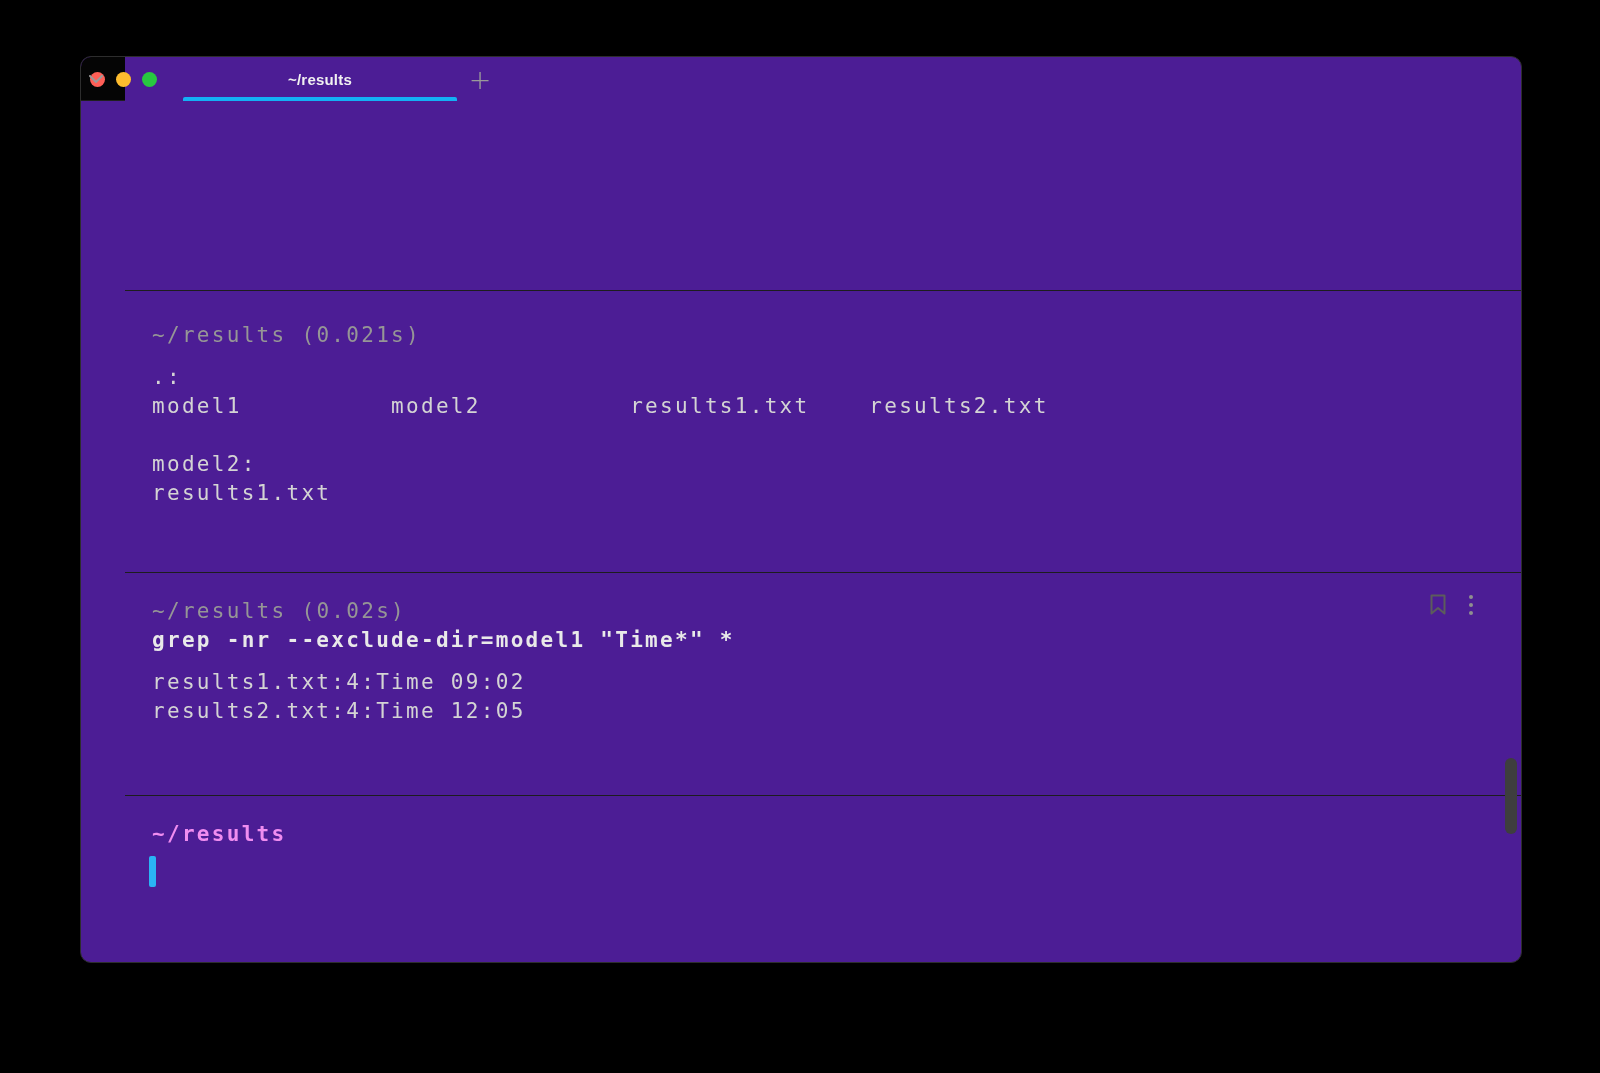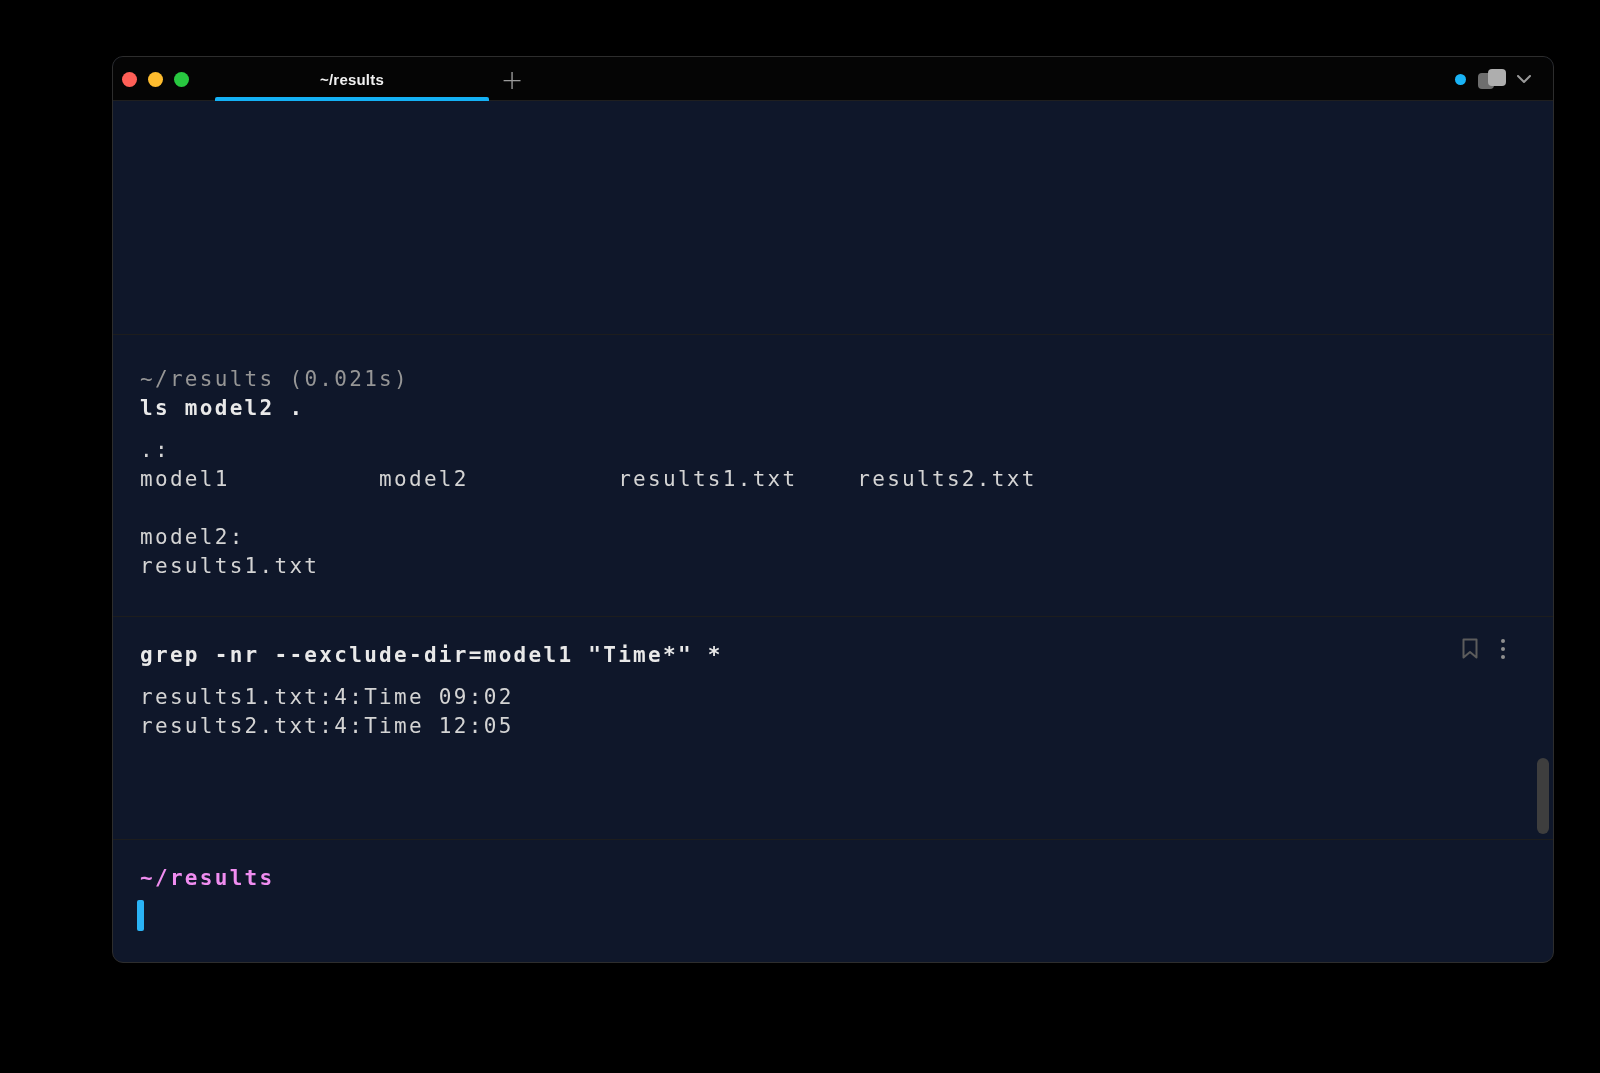--- a/index.html
+++ b/index.html
@@ -3,28 +3,27 @@
 <meta charset="utf-8">
 <style>
   * { margin: 0; padding: 0; box-sizing: border-box; }
   html, body { width: 1600px; height: 1073px; background: #000; overflow: hidden; }
   body { font-family: "Liberation Sans", sans-serif; }
 
   .window {
     position: absolute;
     left: 80px; top: 56px;
     width: 1442px; height: 907px;
-    background: #0f172a;
+    background: #4c1d95;
     border: 1px solid #2d2d2d;
     border-radius: 11px;
     overflow: hidden;
     box-shadow: 0 35px 80px rgba(0,0,0,0.95);
     display: flex;
-    flex-direction: column;
-    margin-left: 32px;
+    flex-direction: row;
   }
 
   
   .titlebar {
     position: relative;
     height: 44px;
     flex: 0 0 44px;
     background: #050505;
     border-bottom: 1px solid #1f1f1f;
   }
@@ -172,21 +171,20 @@
       </div>
     </div>
 
     <div class="content">
       <div class="scroll-empty"></div>
 
       <div class="divider"></div>
 
       <section class="block block-1">
         <div class="line meta"><span>~/results</span> <span>(0.021s)</span></div>
-        <div class="line cmd">ls model2 .</div>
         <div class="out-gap"></div>
         <div class="line out-line">.:</div>
         <div class="line out-line">model1          model2          results1.txt    results2.txt</div>
         <div class="line out-line"></div>
         <div class="line out-line">model2:</div>
         <div class="line out-line">results1.txt</div>
       </section>
 
       <div class="divider"></div>
 
@@ -198,20 +196,21 @@
               </svg>
           </button>
           <button class="icon-btn">
             <span class="kebab-icon">
                 <i></i>
                 <i></i>
                 <i></i>
               </span>
           </button>
         </div>
+        <div class="line meta"><span>~/results</span> <span>(0.02s)</span></div>
         <div class="line cmd">grep -nr --exclude-dir=model1 "Time*" *</div>
         <div class="out-gap"></div>
         <div class="line out-line">results1.txt:4:Time 09:02</div>
         <div class="line out-line">results2.txt:4:Time 12:05</div>
       </section>
 
       <div class="divider"></div>
 
       <section class="block prompt-block">
         <div class="line prompt-path">~/results</div>

